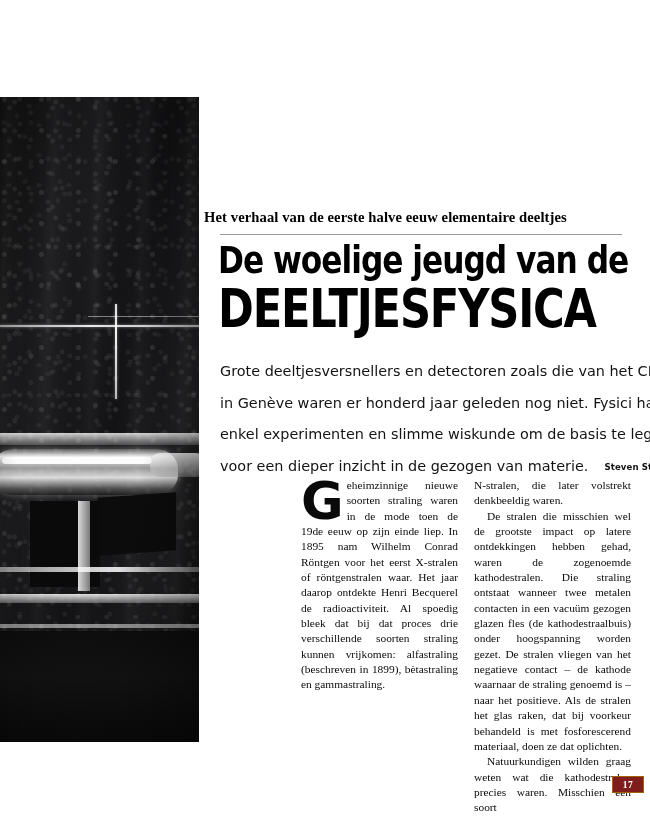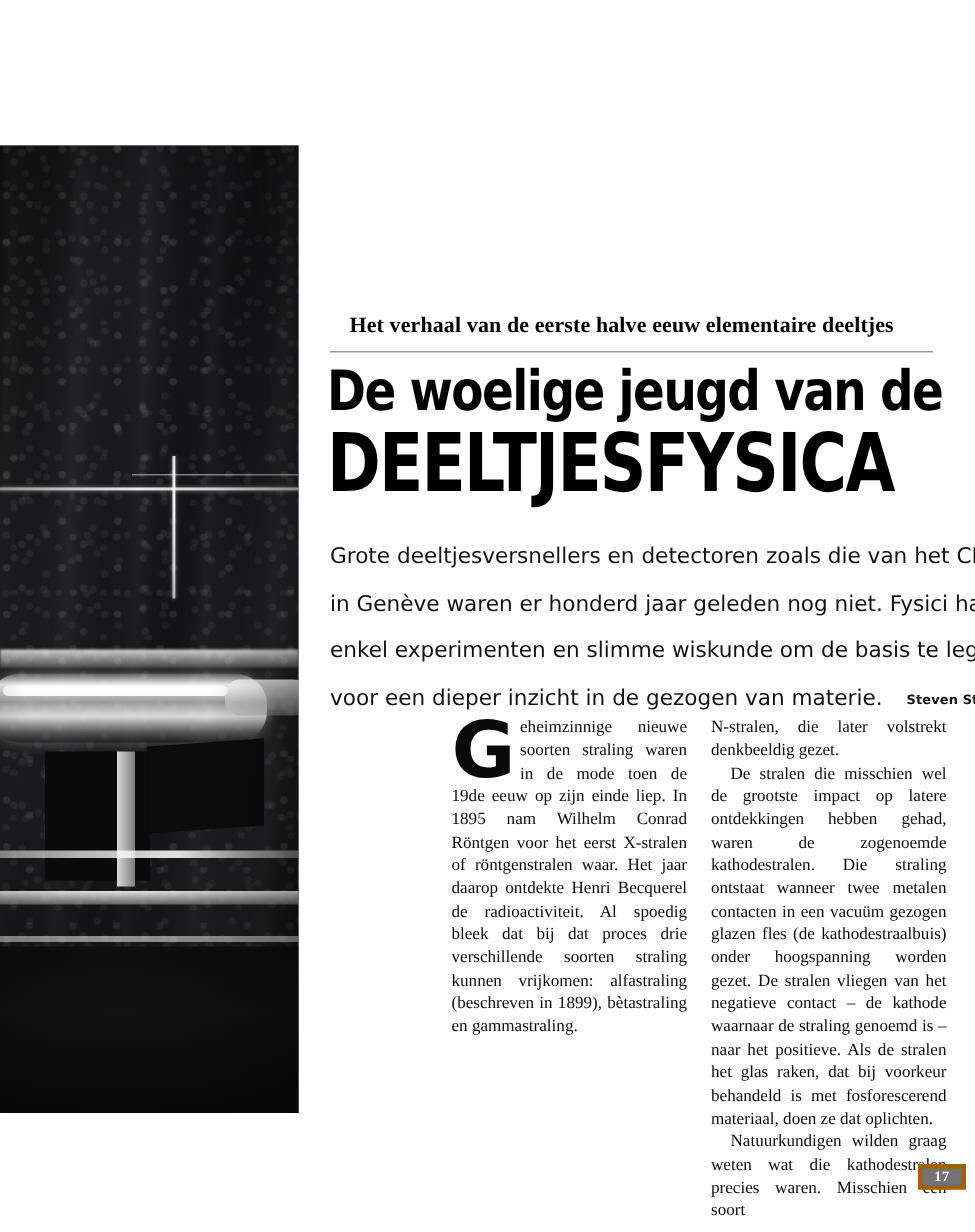--- a/index.html
+++ b/index.html
@@ -206,21 +206,21 @@
     background: linear-gradient(180deg, #0e0e0f 0%, #141415 40%, #0b0b0c 100%);
   }
   .ph-vig {
     position: absolute;
     left: 0; top: 0; right: 0; bottom: 0;
     background: radial-gradient(ellipse at 40% 45%, rgba(0,0,0,0) 40%, rgba(0,0,0,.45) 100%);
   }
 
   #kicker {
     position: absolute;
-    left: 233px;
+    left: 204px;
     top: 209px;
     width: 402px;
     font-family: "Liberation Serif", serif;
     font-weight: bold;
     font-size: 14.6px;
     letter-spacing: .1px;
     color: #000;
     white-space: nowrap;
   }
   #kicker-rule {
@@ -322,22 +322,22 @@
     letter-spacing: -1px;
   }
 
   
   #page-badge {
     position: absolute;
     left: 612px;
     top: 776px;
     width: 32px;
     height: 17px;
-    background: #737373;
-    border: 3px solid #a16207;
+    background: #7f1d1d;
+    border: 1px solid #a16207;
     box-sizing: border-box;
     display: flex;
     align-items: center;
     justify-content: center;
   }
   #page-badge span {
     color: #ffffff;
     font-family: "Liberation Serif", serif;
     font-weight: bold;
     font-size: 9.5px;
@@ -382,21 +382,21 @@
   <span class="sf-line">in Genève waren er honderd jaar geleden nog niet. Fysici hadden</span>
   <span class="sf-line">enkel experimenten en slimme wiskunde om de basis te leggen</span>
   <span class="sf-line"><span>voor een dieper inzicht in de gezogen van materie.</span><span id="byline">Steven Stroeykens</span></span>
 </div>
 
 <div id="columns">
   <div class="col">
     <p><span class="dropcap">G</span><span>eheimzinnige nieuwe soorten straling waren in de mode toen de 19de eeuw op zijn einde liep. In 1895 nam Wilhelm Conrad Röntgen voor het eerst X-stralen of röntgenstralen waar. Het jaar daarop ontdekte Henri Becquerel de radioactiviteit. Al spoedig bleek dat bij dat proces drie verschillende soorten straling kunnen vrijkomen: alfastraling (beschreven in 1899), bètastraling en gammastraling.</span></p>
   </div>
   <div class="col">
-    <p>N-stralen, die later volstrekt denkbeeldig gezet.</p>
+    <p>N-stralen, die later volstrekt denkbeeldig waren.</p>
     <p>De stralen die misschien wel de grootste impact op latere ontdekkingen hebben gehad, waren de zogenoemde kathodestralen. Die straling ontstaat wanneer twee metalen contacten in een vacuüm gezogen glazen fles (de kathodestraalbuis) onder hoogspanning worden gezet. De stralen vliegen van het negatieve contact – de kathode waarnaar de straling genoemd is – naar het positieve. Als de stralen het glas raken, dat bij voorkeur behandeld is met fosforescerend materiaal, doen ze dat oplichten.</p>
     <p>Natuurkundigen wilden graag weten wat die kathodestralen precies waren. Misschien een soort</p>
   </div>
 </div>
 
 <div id="page-badge">
   <span>17</span>
 </div>
 
 </body></html>

